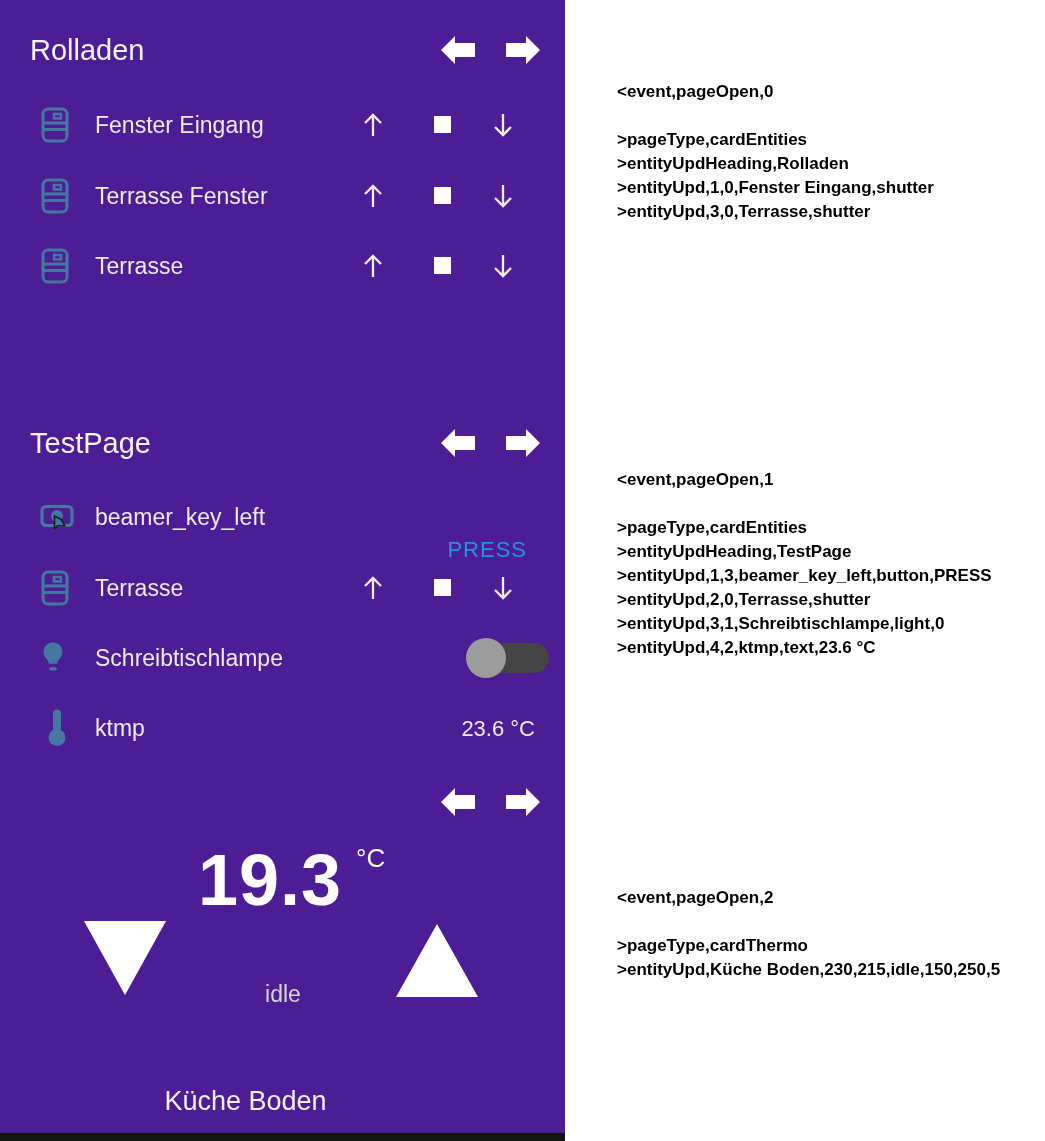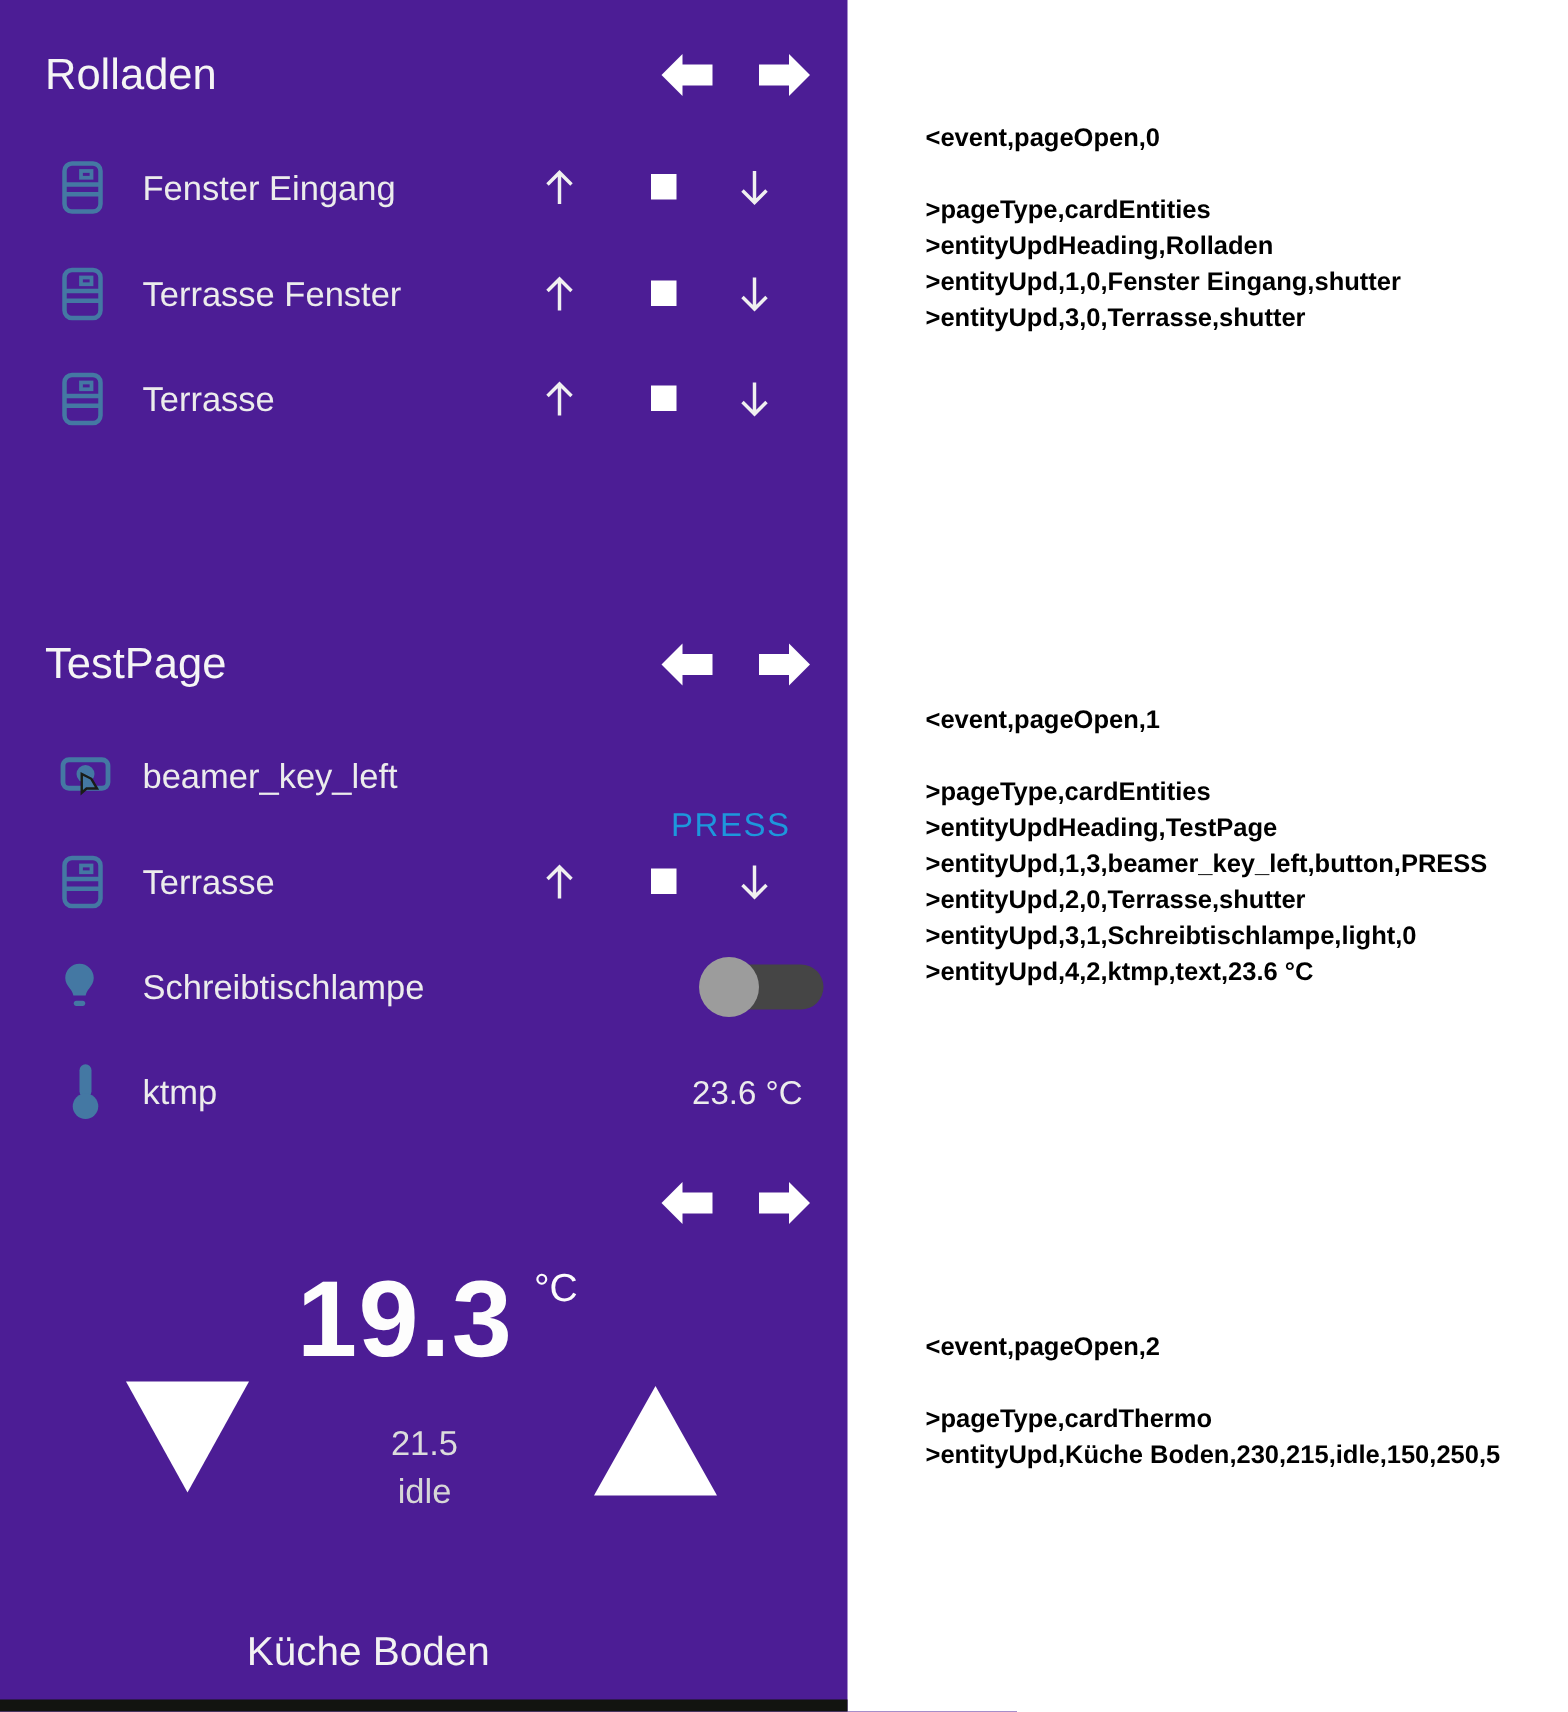--- a/index.html
+++ b/index.html
@@ -219,21 +219,20 @@
       <path d="M23 5 L37 19 L23 33 V26 H3 V12 H23 Z" fill="#ffffff"></path>
     </svg>
   </div>
 
   <div class="thermo-temp">19.3</div>
   <div class="thermo-unit">°C</div>
 
   <div class="tri-down"></div>
   <div class="tri-up"></div>
 
-  <div class="thermo-setpoint">21.5</div>
   <div class="thermo-state">idle</div>
   <div class="thermo-name">Küche Boden</div>
 
   <div class="panel-bottom-strip"></div>
 </div>
 
 <div class="proto p0">
   <div>&lt;event,pageOpen,0</div>
   <div></div>
   <div>&gt;pageType,cardEntities</div>

